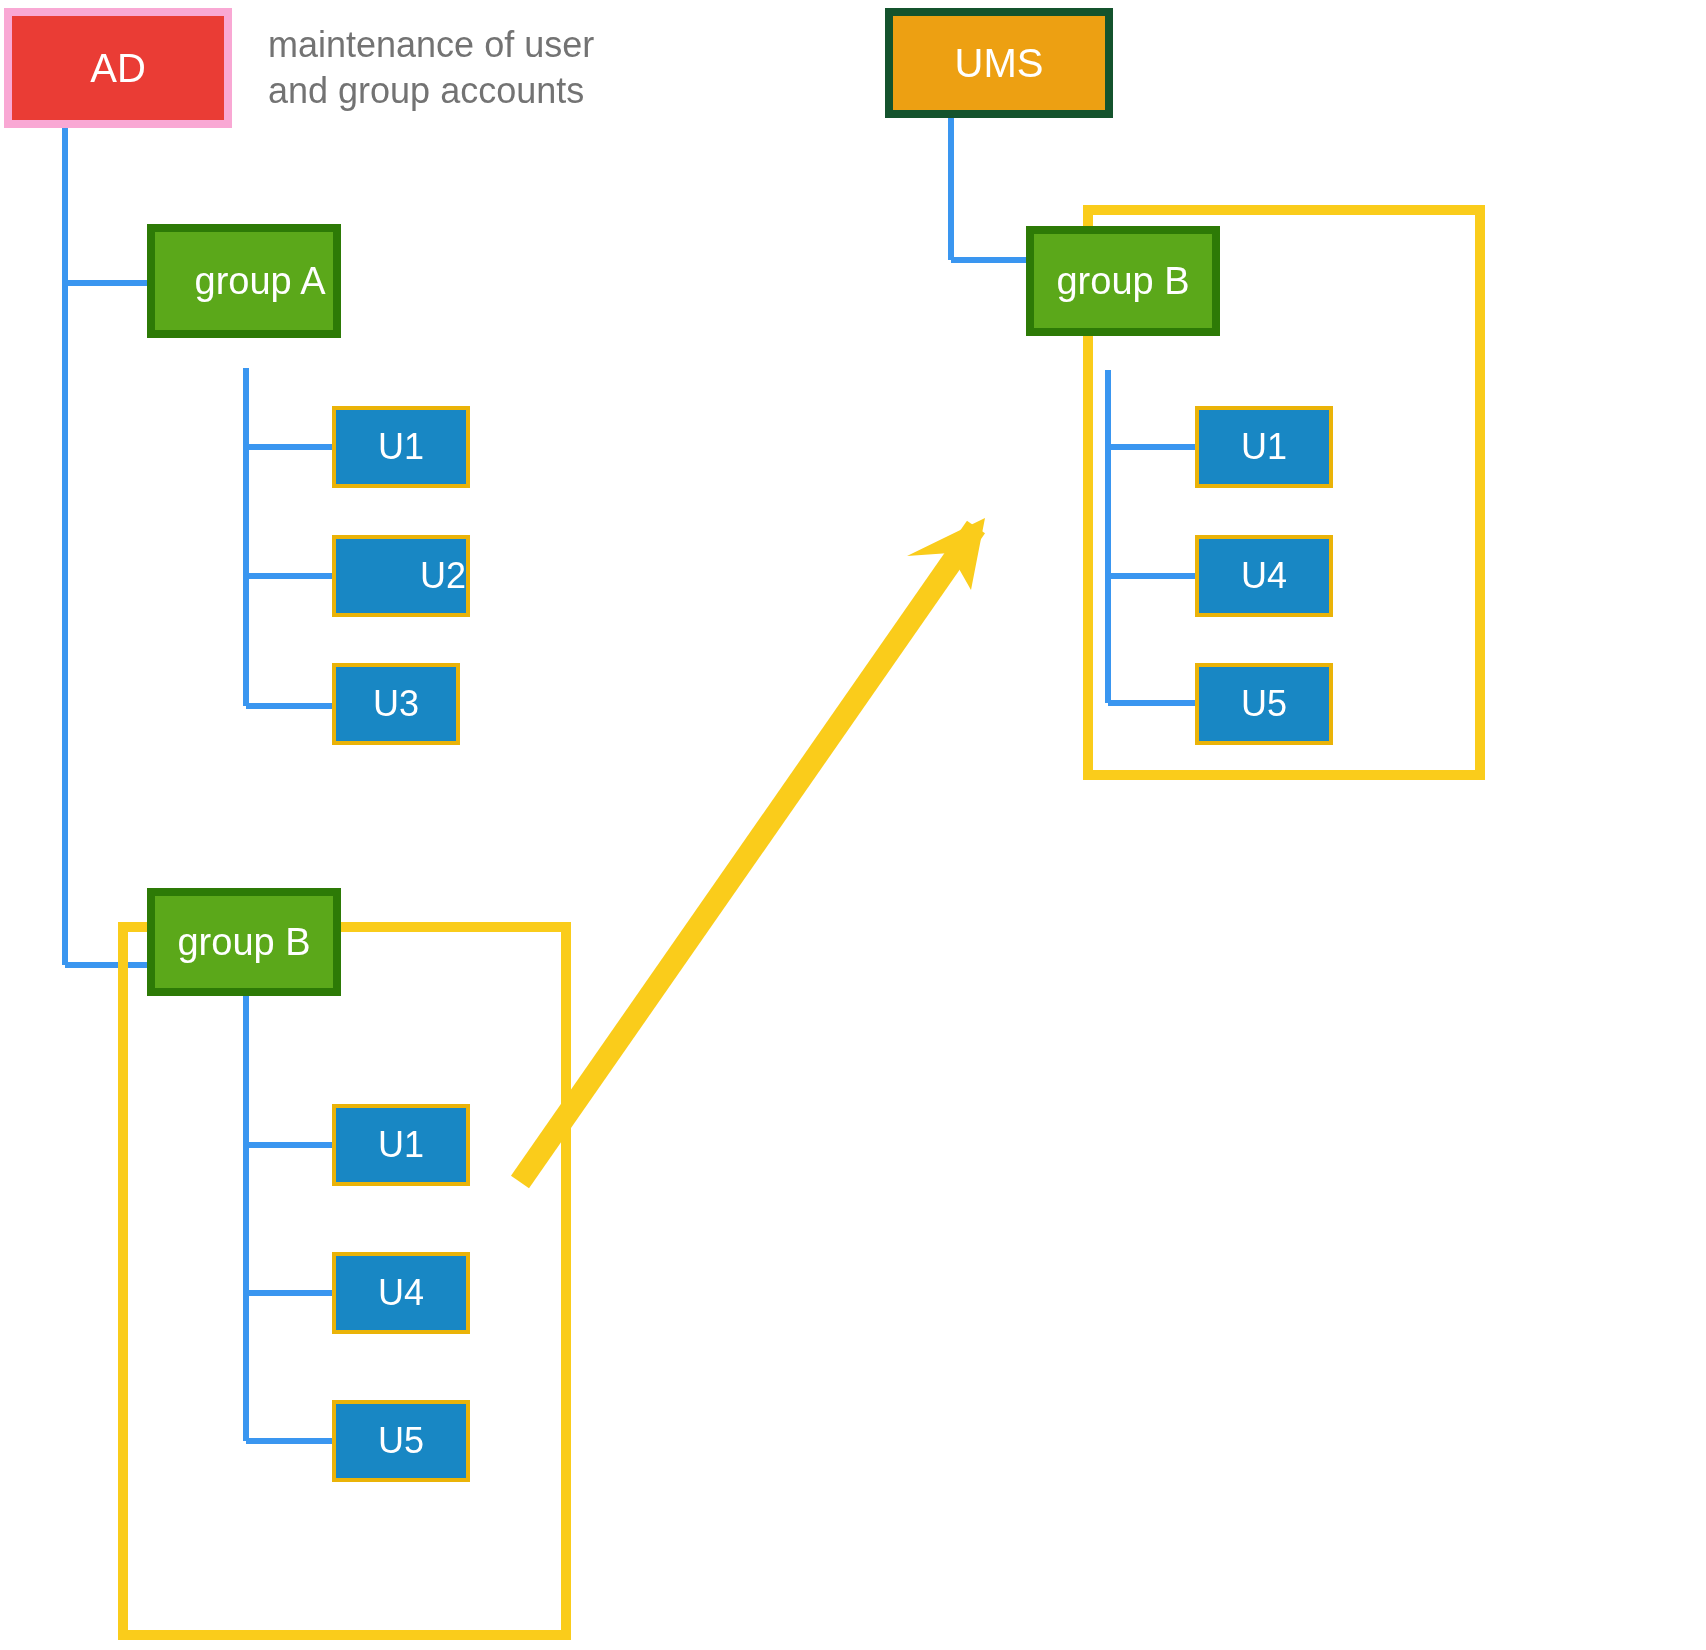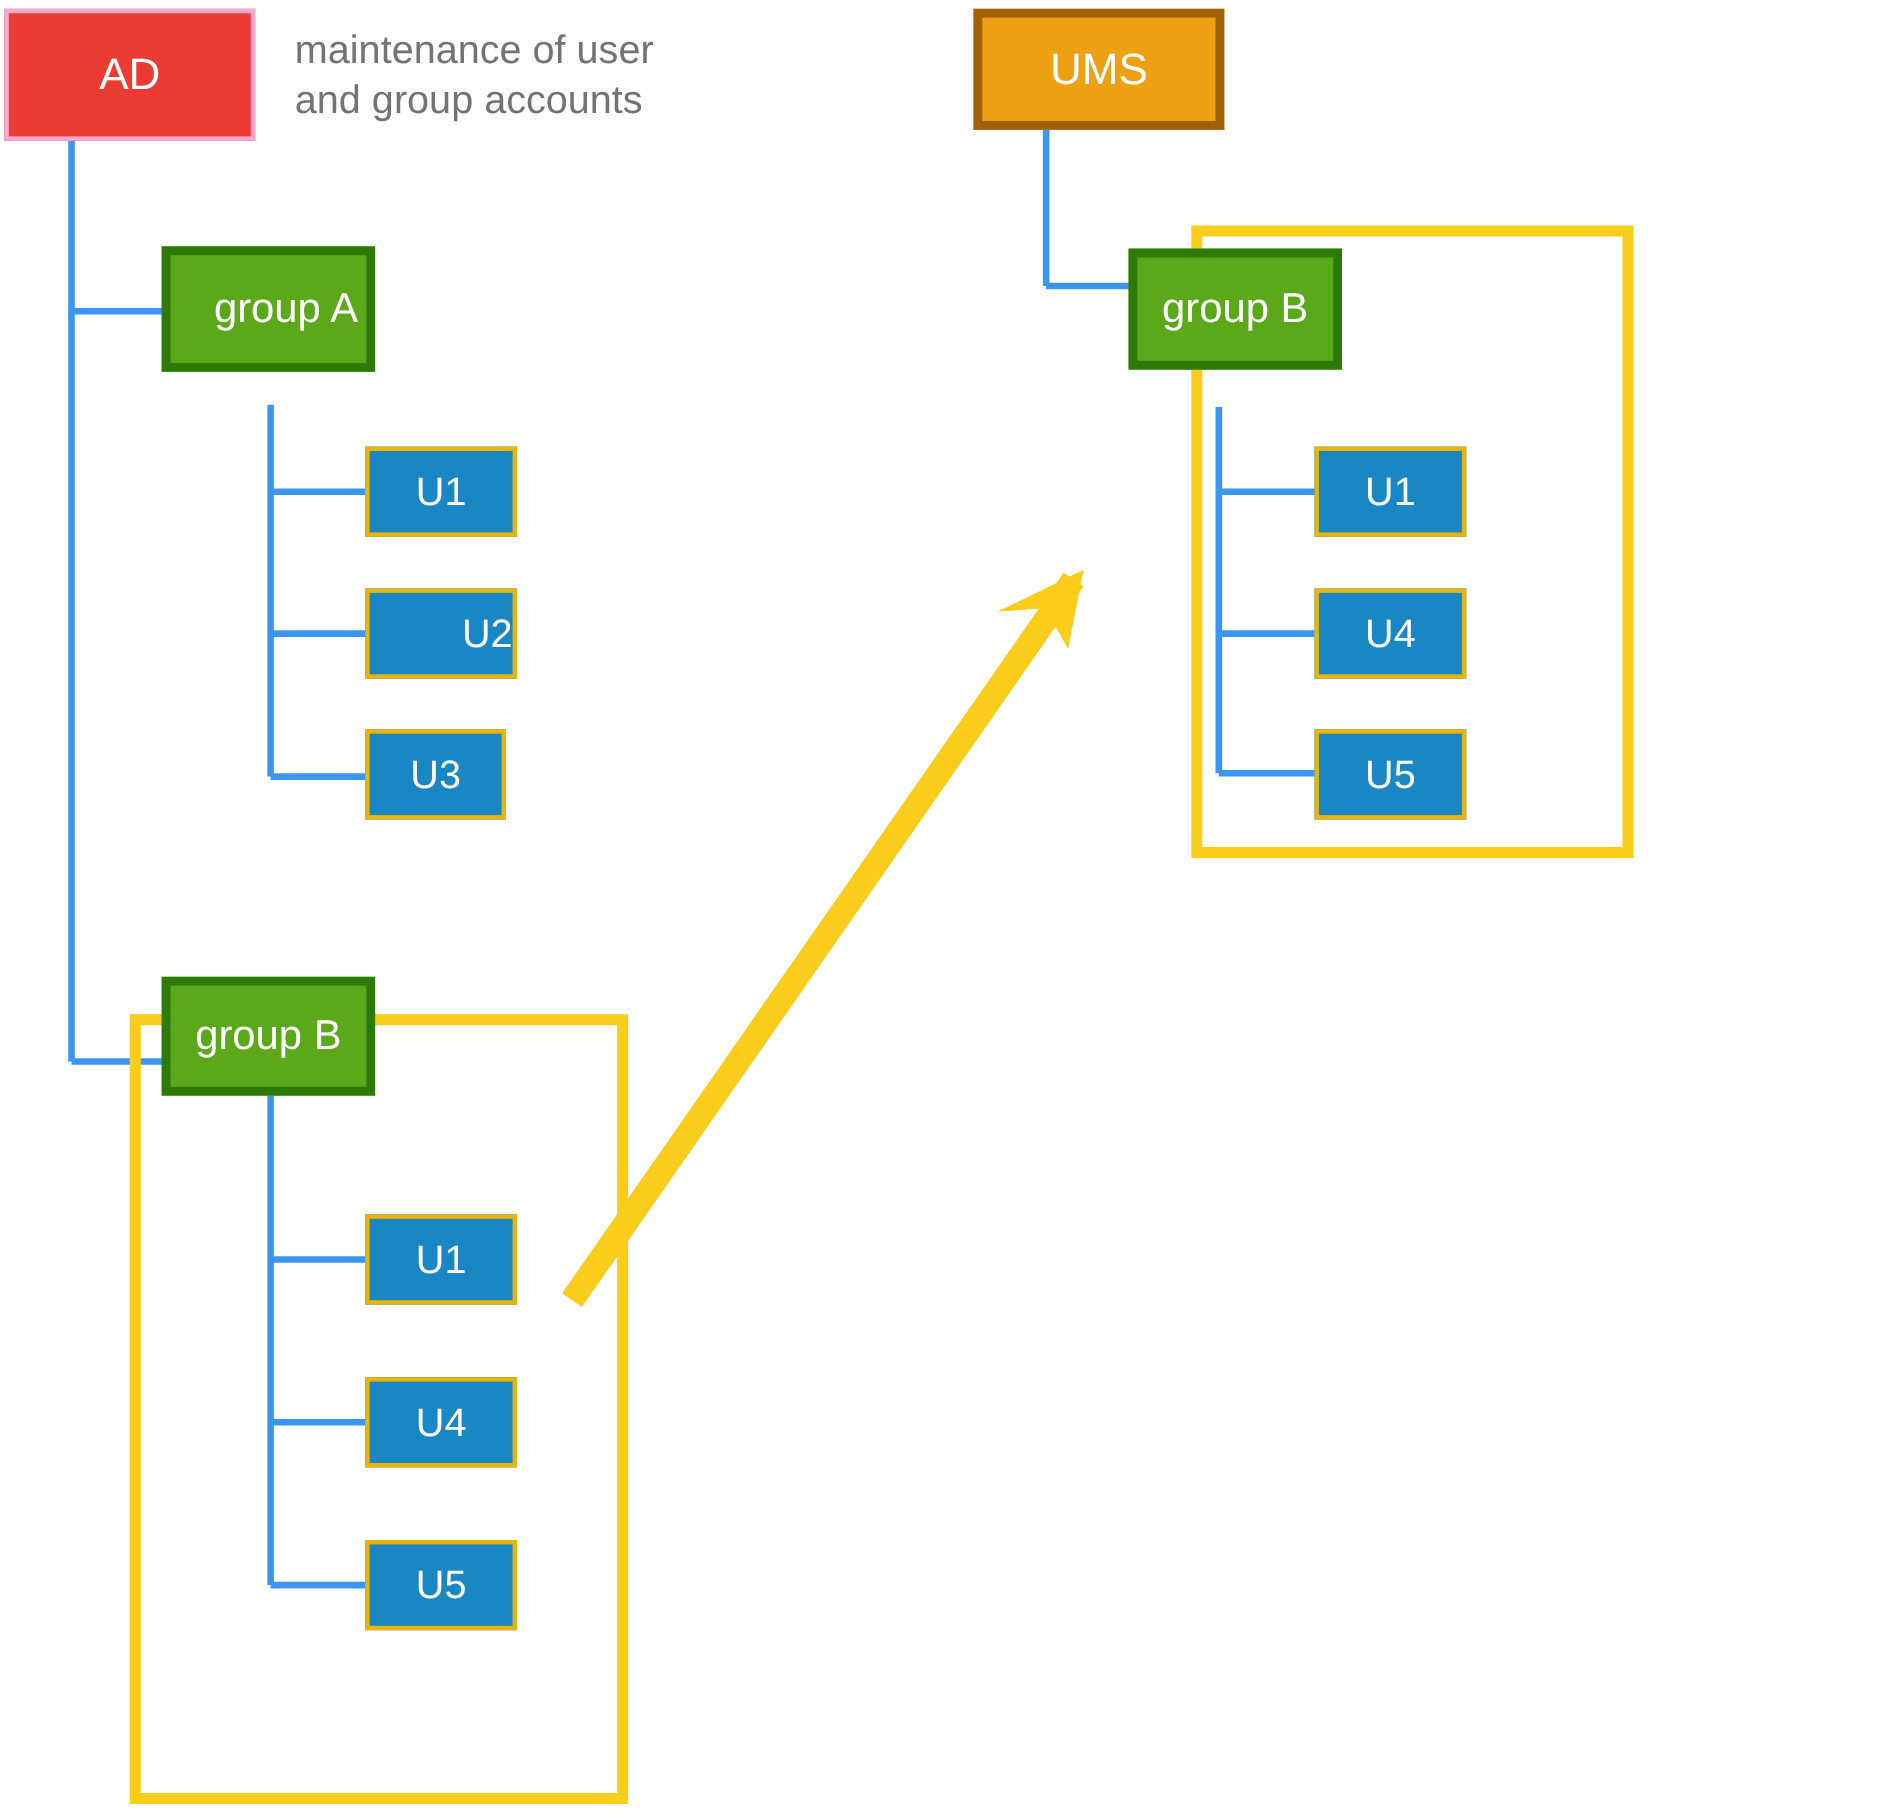--- a/index.html
+++ b/index.html
@@ -30,26 +30,26 @@
     display: flex;
     align-items: center;
     justify-content: center;
     text-align: center;
     color: #ffffff;
     line-height: 1.12;
     z-index: 4;
   }
   .node-ad {
     background: #ea3c35;
-    border: 4px solid #f9a8d4;
+    border: 8px solid #f9a8d4;
     font-size: 40px;
   }
   .node-ums {
     background: #eda012;
-    border: 8px solid #a16207;
+    border: 8px solid #14532d;
     font-size: 40px;
   }
   .node-group {
     background: #5ba81a;
     border: 8px solid #2d7a06;
     font-size: 38px;
   }
   .node-user {
     background: #1887c4;
     border: 4px solid #eab308;

